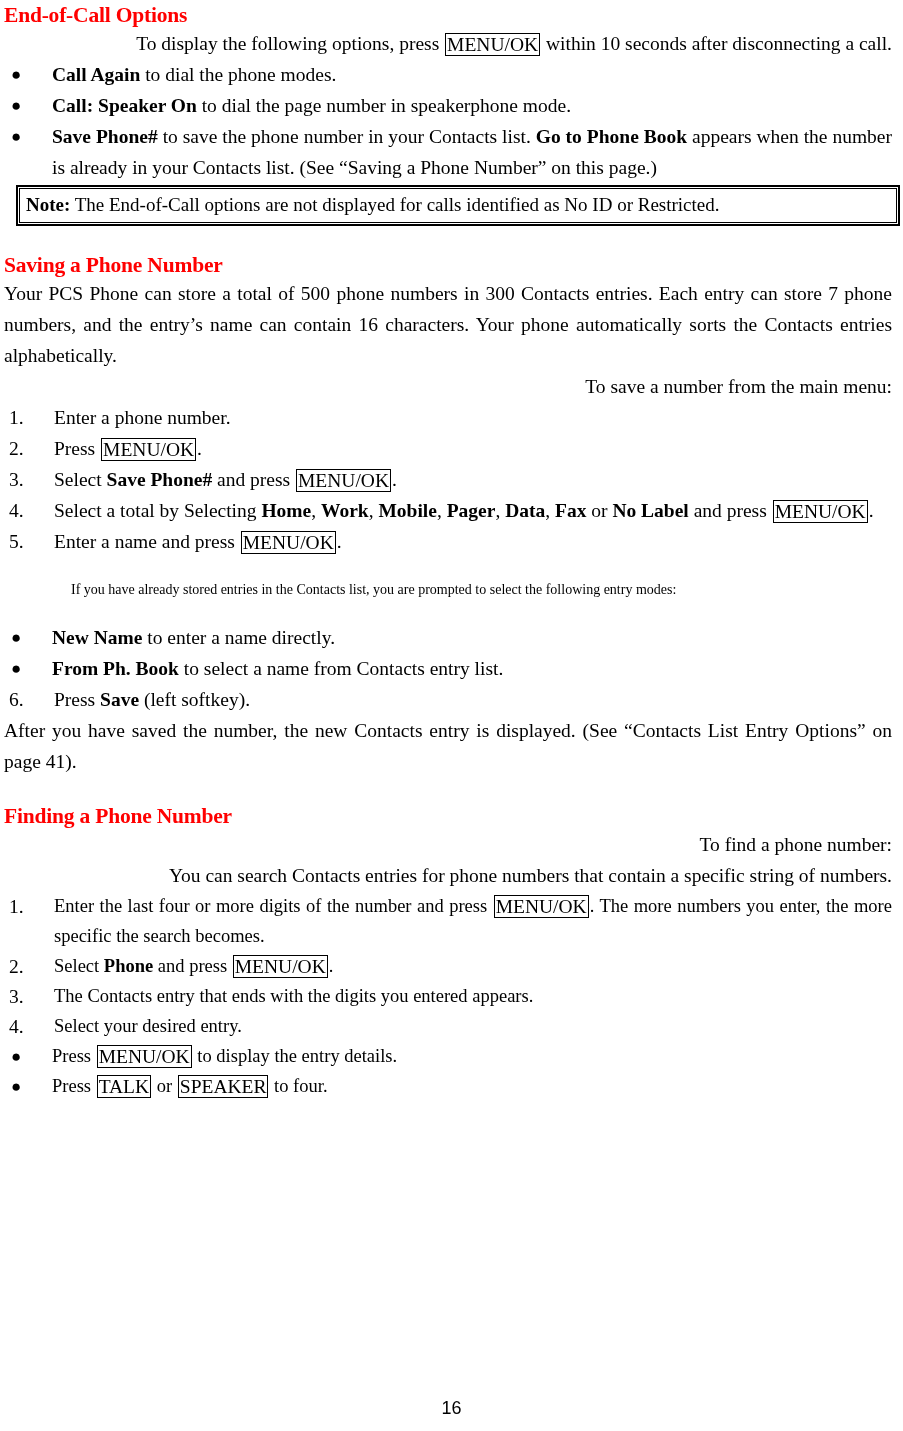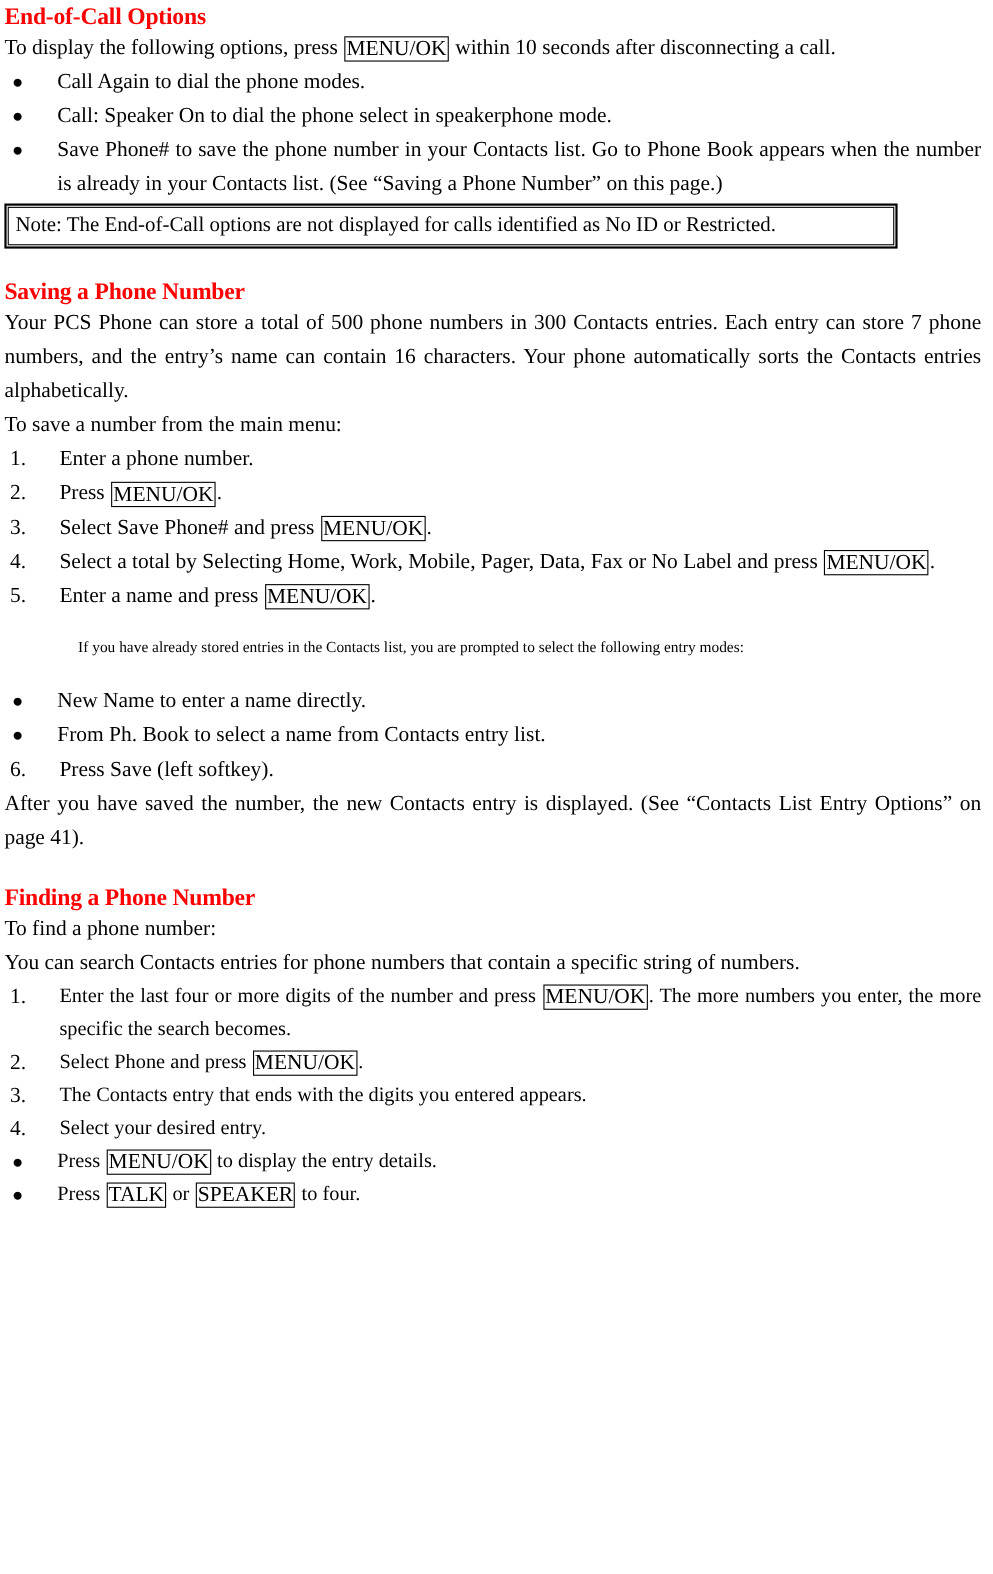--- a/index.html
+++ b/index.html
@@ -37,21 +37,21 @@
     padding: 0;
     line-height: 26px;
     letter-spacing: -0.2px;
   }
 
   p.body-line {
     font-size: 19.5px;
     line-height: 31px;
     margin: 0;
     padding: 0;
-    text-align: left;
+    text-align: right;
   }
   p.justify {
     text-align: justify;
     text-justify: inter-word;
   }
 
   
   .bullet-item {
     position: relative;
     font-size: 19.5px;
@@ -86,42 +86,42 @@
   }
   .sub-indent {
     padding-left: 50px;
     font-size: 14px;
     line-height: 31px;
     text-align: justify;
     margin: 17px;
     font-family: Liberation Serif, serif;
   }
 
-  b, .bold { font-weight: normal; }
+  b, .bold { font-weight: bold; }
 
   
   .key {
     display: inline-block;
     border: 1px solid #000000;
     padding: 0 1px;
     line-height: 21px;
     margin: 0 1px;
     font-size: 19.5px;
     vertical-align: baseline;
     position: relative;
     top: 1px;
     white-space: nowrap;
   }
 
   
   .note-box {
     border: 2px solid #000000;
     padding: 1px;
-    margin: 2px 0 0 0;
-    width: 812px;
+    margin: 2px 0 0 12px;
+    width: 884px;
     box-sizing: border-box;
   }
   .note-inner {
     border: 1px solid #000000;
     padding: 2px 6px 4px 6px;
     font-size: 19px;
     line-height: 27px;
   }
   .spacer-md { height: 26px; }
 
@@ -147,21 +147,21 @@
 <div class="page">
   <div class="content">
 
     <h2 class="section-head">End-of-Call Options</h2>
 
     <p class="body-line"><span>To display the following options, press </span><span class="key">MENU/OK</span><span> within 10 seconds after disconnecting a call.</span></p>
 
 
     <div class="bullet-item"><span class="bullet-mark">●</span><b>Call Again</b><span> to dial the phone modes.</span></div>
 
-    <div class="bullet-item"><span class="bullet-mark">●</span><b>Call: Speaker On</b><span> to dial the phone select in speakerphone mode.</span></div>
+    <div class="bullet-item"><span class="bullet-mark">●</span><b>Call: Speaker On</b><span> to dial the page number in speakerphone mode.</span></div>
 
     <div class="bullet-item"><span class="bullet-mark">●</span><b>Save Phone#</b><span> to save the phone number in your Contacts list. </span><b>Go to Phone Book</b><span> appears when the number is already in your Contacts list. (See “Saving a Phone Number” on this page.)</span></div>
 
     <div class="note-box">
       <div class="note-inner"><b>Note:</b><span> The End-of-Call options are not displayed for calls identified as No ID or Restricted.</span></div>
     </div>
 
     <div class="spacer-md"></div>
 
     <h2 class="section-head">Saving a Phone Number</h2>
@@ -205,13 +205,14 @@
     <div class="num-item small-body"><span class="num-mark">3.</span><span>The Contacts entry that ends with the digits you entered appears.</span></div>
 
     <div class="num-item small-body"><span class="num-mark">4.</span><span>Select your desired entry.</span></div>
 
     <div class="bullet-item small-body"><span class="bullet-mark">●</span><span>Press </span><span class="key">MENU/OK</span><span> to display the entry details.</span></div>
 
     <div class="bullet-item small-body"><span class="bullet-mark">●</span><span>Press </span><span class="key">TALK</span><span> or </span><span class="key">SPEAKER</span><span> to four.</span></div>
 
   </div>
 
+  <div class="page-number">16</div>
 </div>
 
 </body></html>

